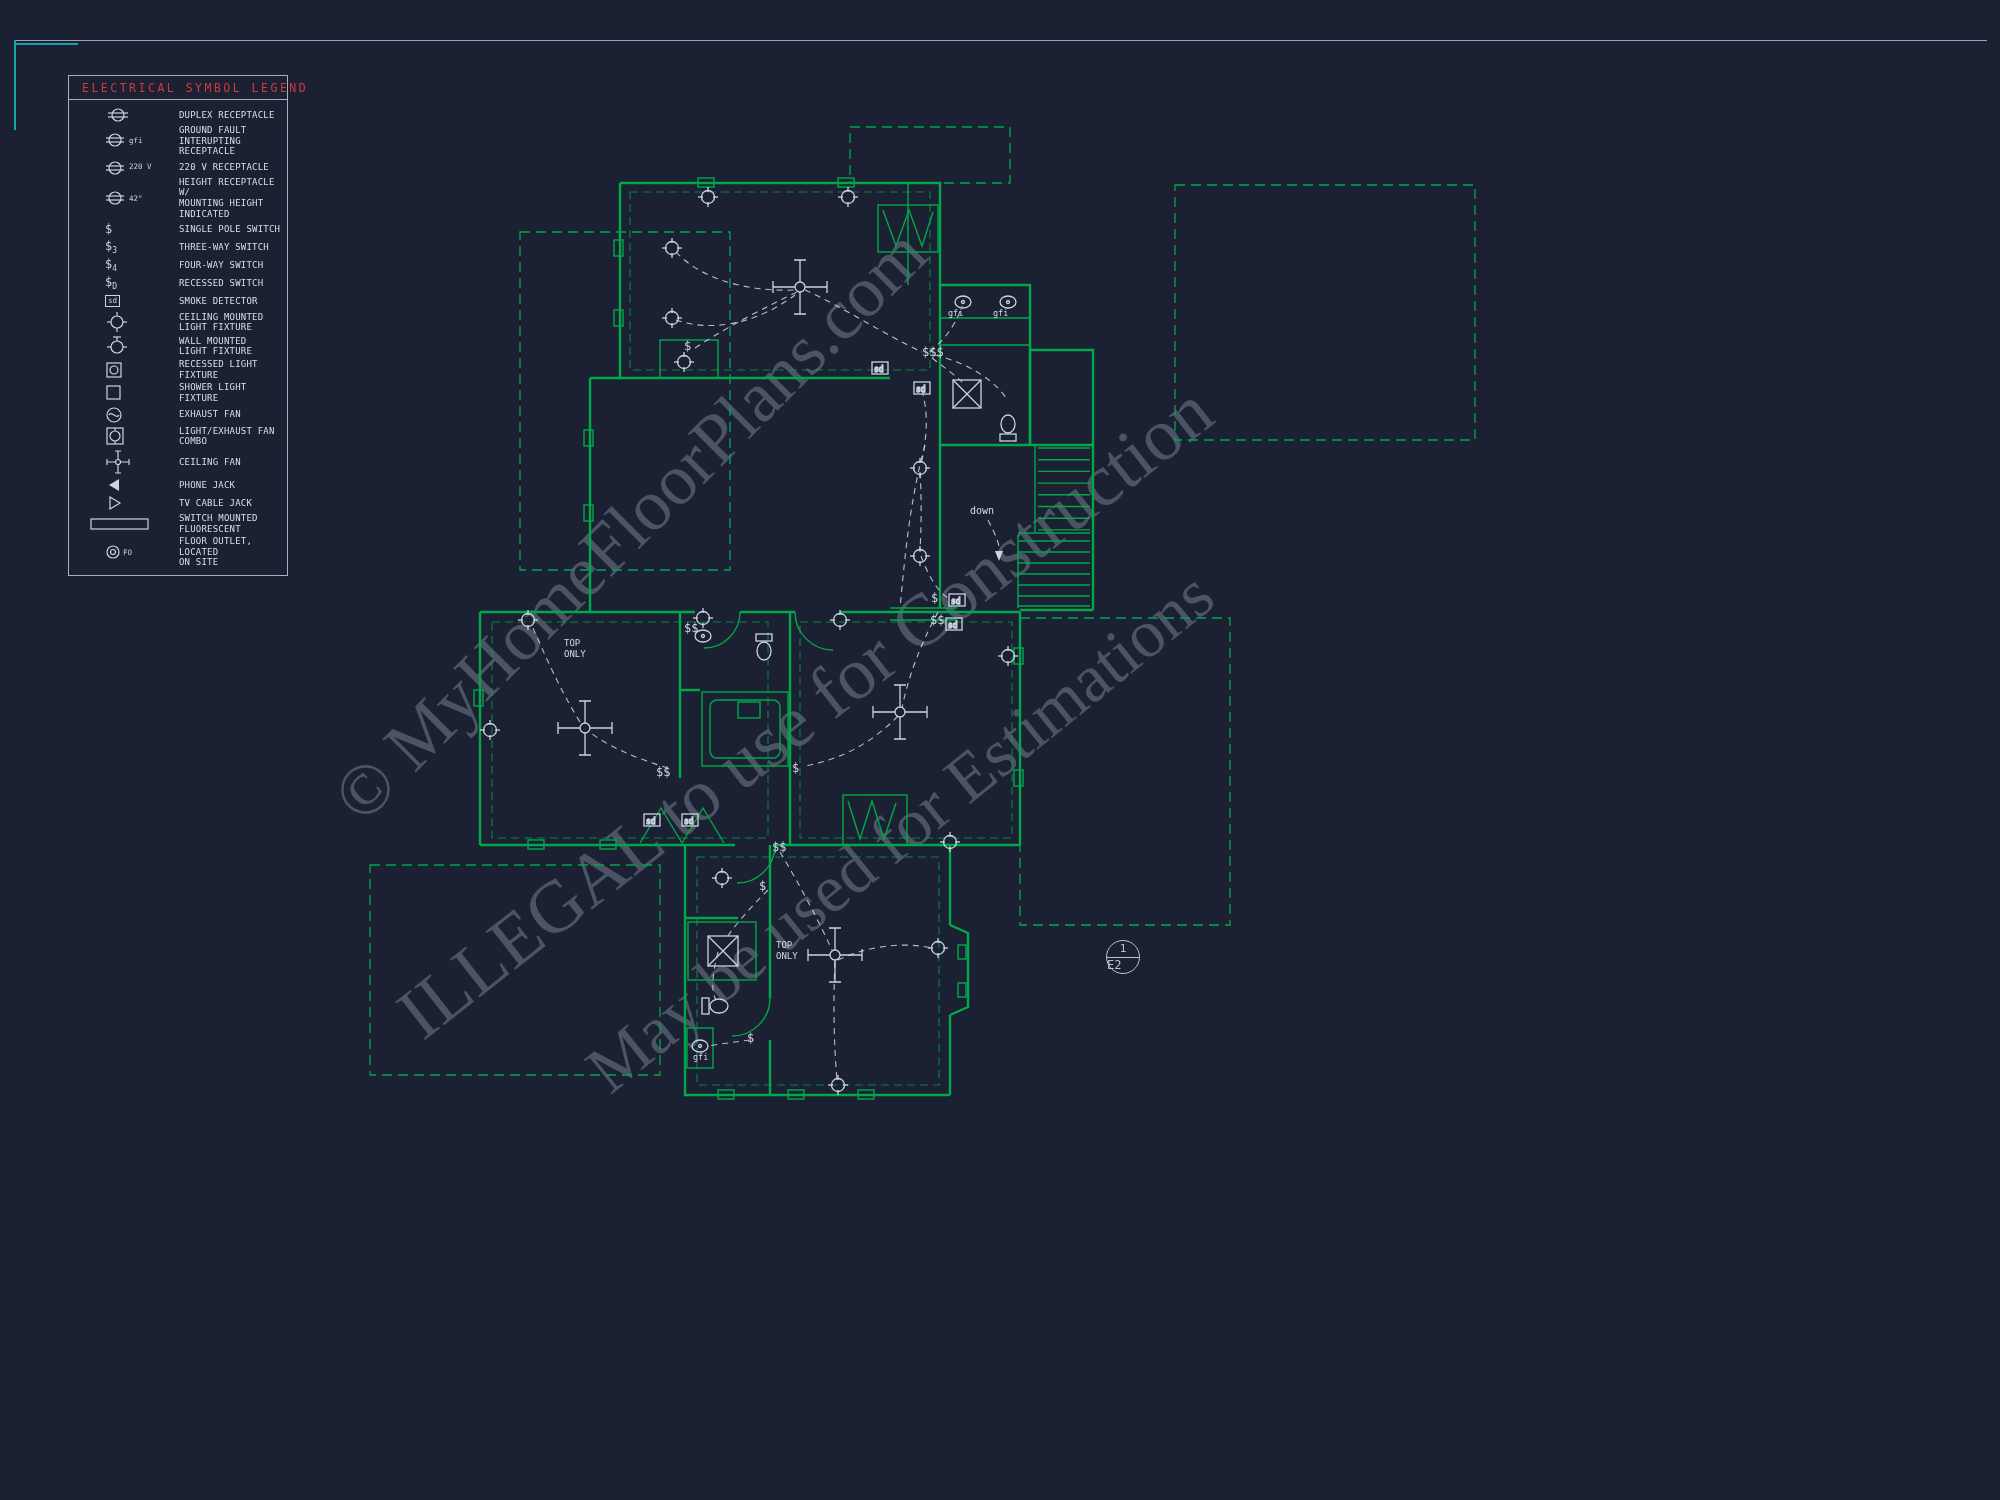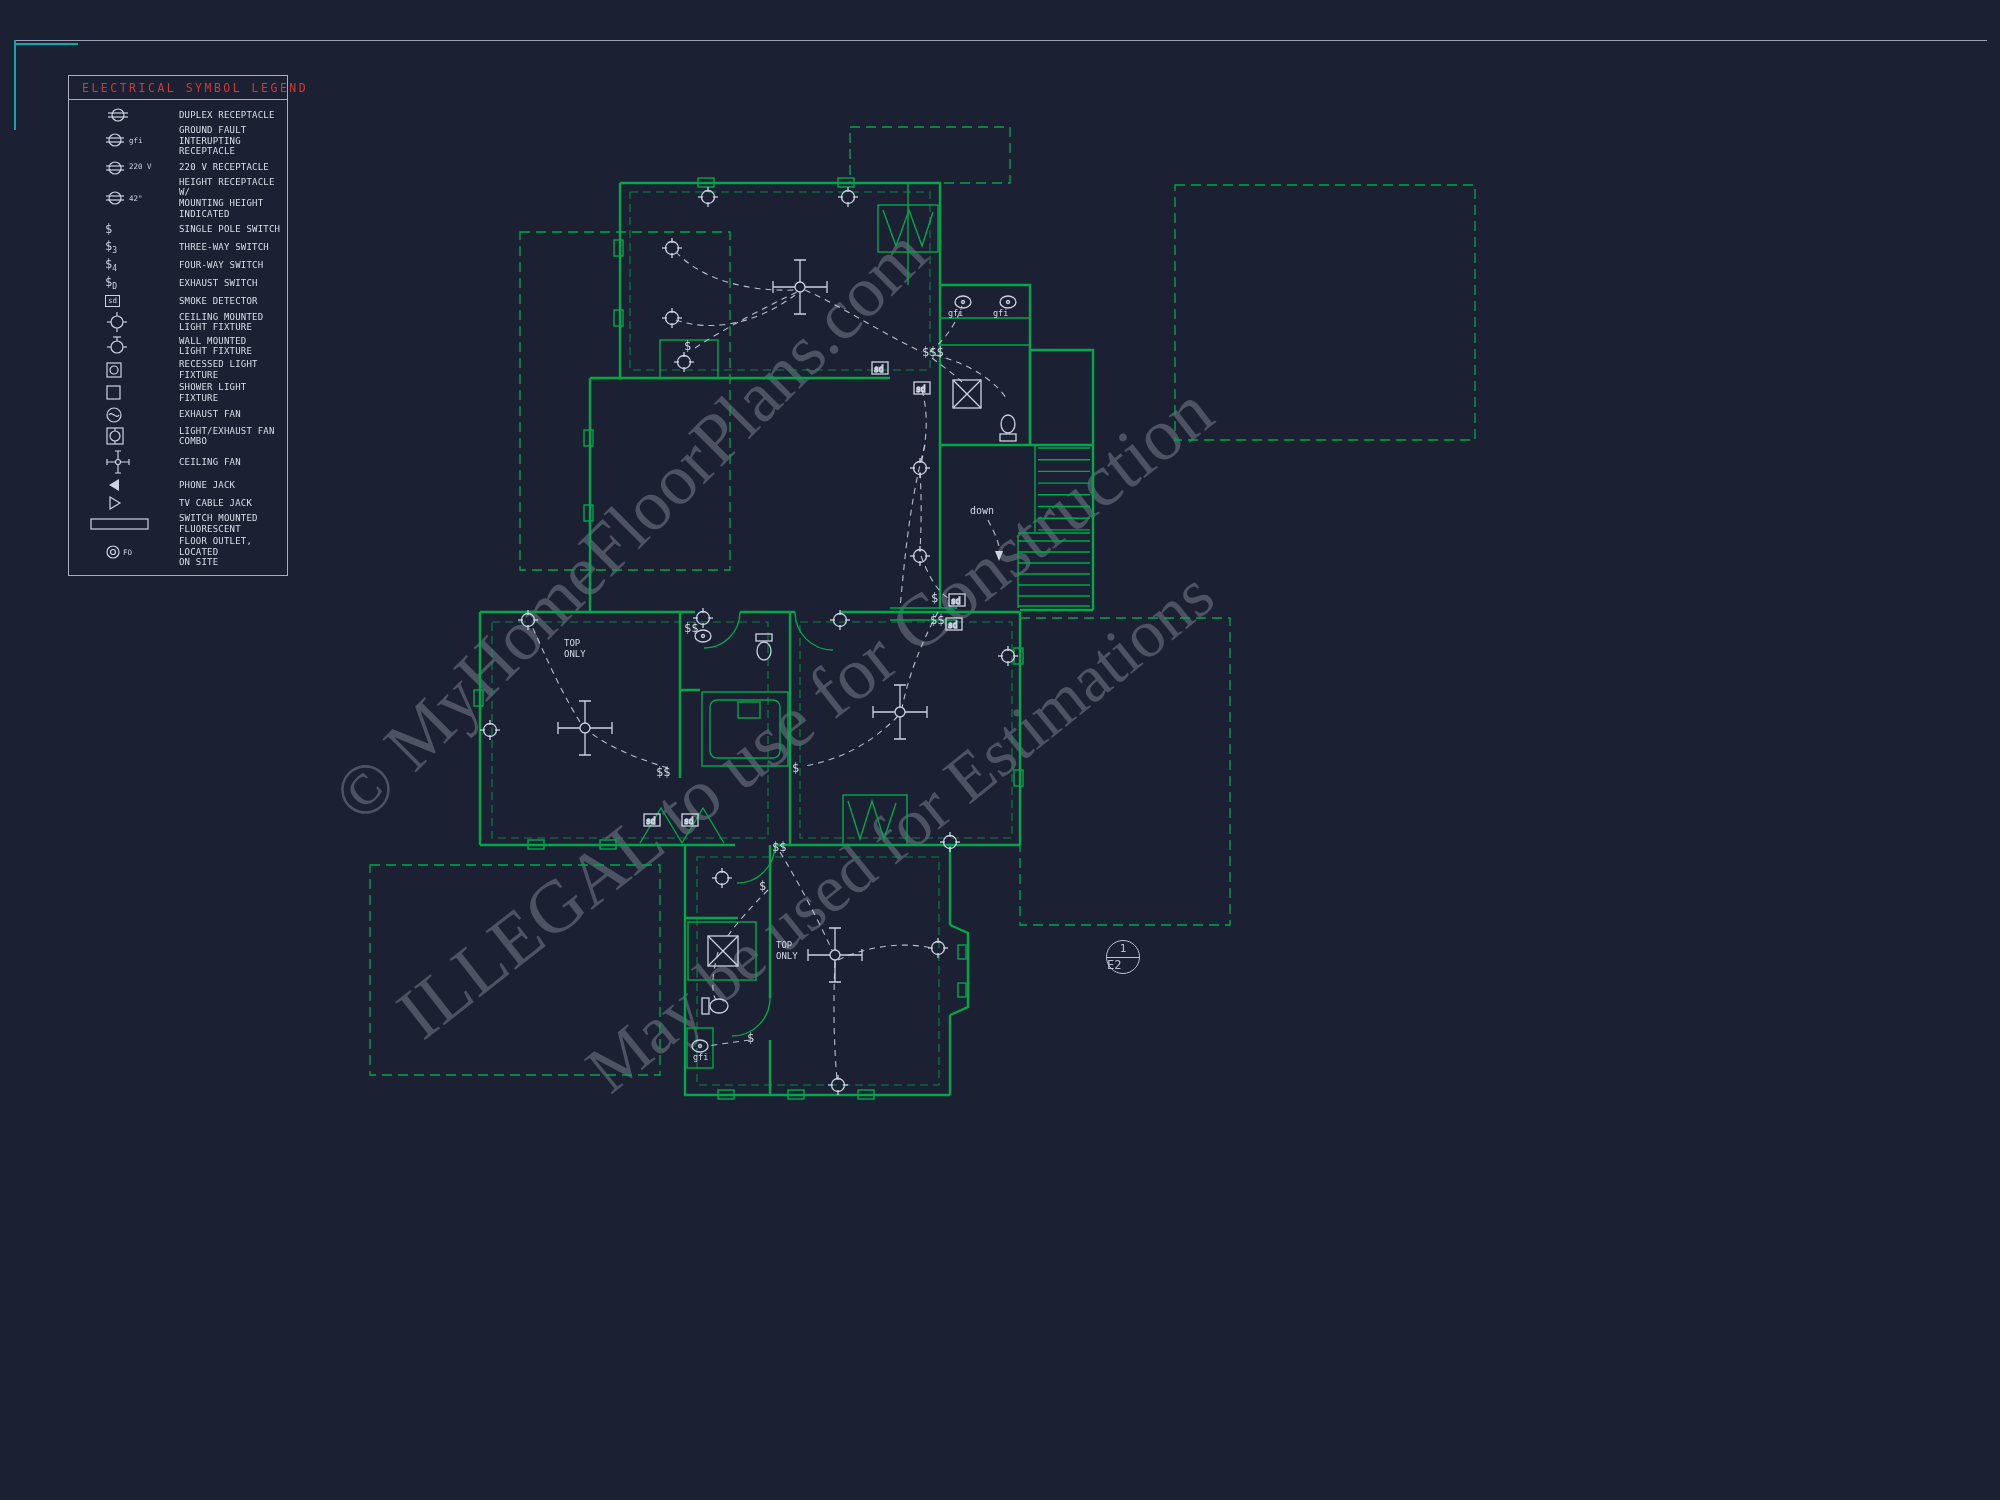--- a/index.html
+++ b/index.html
@@ -385,21 +385,21 @@
       <span class="sym-cell">
         <span class="dollar"><span>$</span><span class="sub">4</span></span>
       </span>
       <span class="lbl">FOUR-WAY SWITCH</span>
     </div>
 
     <div class="lrow">
       <span class="sym-cell">
         <span class="dollar"><span>$</span><span class="sub">D</span></span>
       </span>
-      <span class="lbl">EXHAUST SWITCH</span>
+      <span class="lbl">RECESSED SWITCH</span>
     </div>
 
     <div class="lrow">
       <span class="sym-cell">
         <span class="sdbox">sd</span>
       </span>
       <span class="lbl">SMOKE DETECTOR</span>
     </div>
 
     <div class="lrow">

